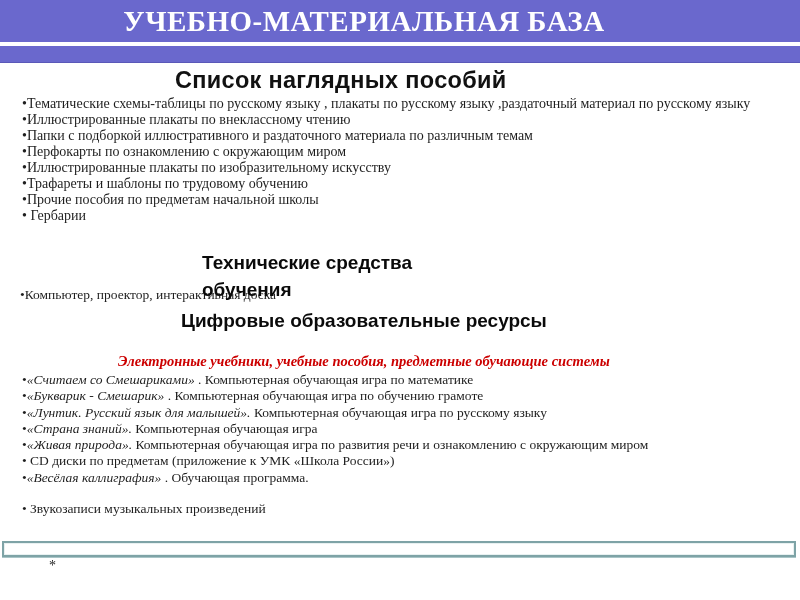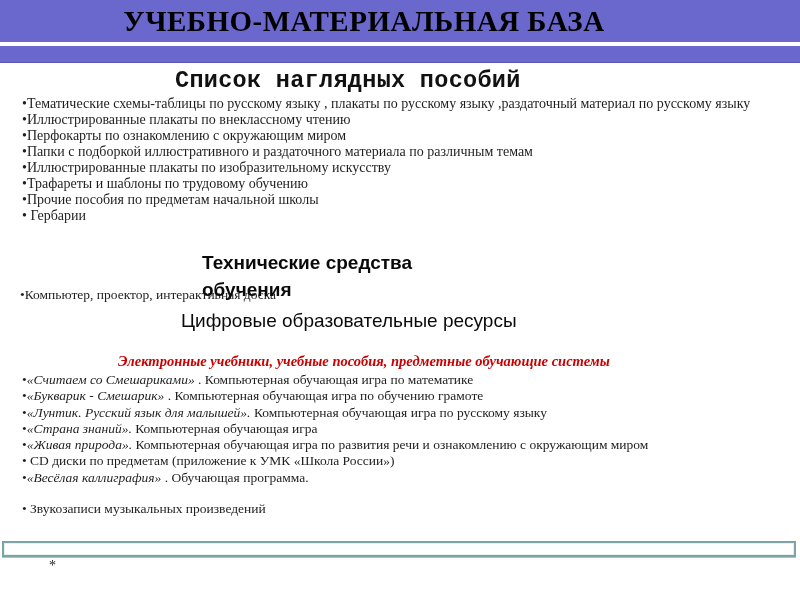--- a/index.html
+++ b/index.html
@@ -8,44 +8,44 @@
     font-family:"Liberation Serif", serif; -webkit-font-smoothing:antialiased;
   }
   .slide { position:relative; width:800px; height:600px; background:#fff; }
 
   
   .header-band {
     position:absolute; top:0; left:0; width:800px; height:42px;
     background:#6a68cd;
   }
   .slide-title {
-    margin:0; color:#000000; text-align:center;
+    margin:0; color:#ffffff; text-align:center;
     font-family:"Liberation Serif", serif; font-weight:bold; font-size:29px;
     line-height:43px; padding-right:72px; letter-spacing:0.5px;
     white-space:nowrap;
   }
   .header-strip {
     position:absolute; top:46px; left:0; width:800px; height:17px;
     background:#6a68cd; border-bottom:1px solid #5a58b8; box-sizing:border-box;
   }
 
   
   .subtitle {
     position:absolute; left:175px; top:67px;
-    font-family:Liberation Mono, monospace; font-weight:bold; font-size:23.5px;
+    font-family:Liberation Sans, sans-serif; font-weight:bold; font-size:23.5px;
     color:#111; white-space:nowrap; letter-spacing:0.3px;
   }
   .tech-heading {
     position:absolute; left:202px; top:249px; z-index:3;
     font-family:"Liberation Sans", sans-serif; font-weight:bold; font-size:19px;
     line-height:27px; color:#0a0a0a; white-space:nowrap;
   }
   .digital-heading {
     position:absolute; left:181px; top:310px;
-    font-family:"Liberation Sans", sans-serif; font-weight:normal; font-size:19px;
+    font-family:"Liberation Sans", sans-serif; font-weight:bold; font-size:19px;
     color:#0a0a0a; white-space:nowrap;
   }
   .digital-sub {
     position:absolute; left:118px; top:353px;
     font-family:"Liberation Serif", serif; font-weight:bold; font-style:italic;
     font-size:14.5px; color:#cc0000; white-space:nowrap;text-align:right;
   }
 
   
   .va-list {
@@ -85,22 +85,22 @@
   <div class="header-band">
     <h1 class="slide-title">УЧЕБНО-МАТЕРИАЛЬНАЯ БАЗА</h1>
   </div>
   <div class="header-strip"></div>
 
   <div class="subtitle">Список наглядных пособий</div>
 
   <div class="va-list">
       <div class="row"><span class="bullet">•</span><span class="txt">Тематические схемы-таблицы по русскому языку , плакаты по русскому языку ,раздаточный материал по русскому языку</span></div>
       <div class="row"><span class="bullet">•</span><span class="txt">Иллюстрированные плакаты по внеклассному чтению</span></div>
+      <div class="row"><span class="bullet">•</span><span class="txt">Папки с подборкой иллюстративного и раздаточного материала по различным темам</span></div>
       <div class="row"><span class="bullet">•</span><span class="txt">Перфокарты по ознакомлению с окружающим миром</span></div>
-      <div class="row"><span class="bullet">•</span><span class="txt">Папки с подборкой иллюстративного и раздаточного материала по различным темам</span></div>
       <div class="row"><span class="bullet">•</span><span class="txt">Иллюстрированные плакаты по изобразительному искусству</span></div>
       <div class="row"><span class="bullet">•</span><span class="txt">Трафареты и шаблоны по трудовому обучению</span></div>
       <div class="row"><span class="bullet">•</span><span class="txt">Прочие пособия по предметам начальной школы</span></div>
       <div class="row"><span class="bullet">•</span><span class="txt"> Гербарии</span></div>
     </div>
 
   <div class="tech-heading">
     <div>Технические средства</div>
     <div>обучения</div>
   </div>

